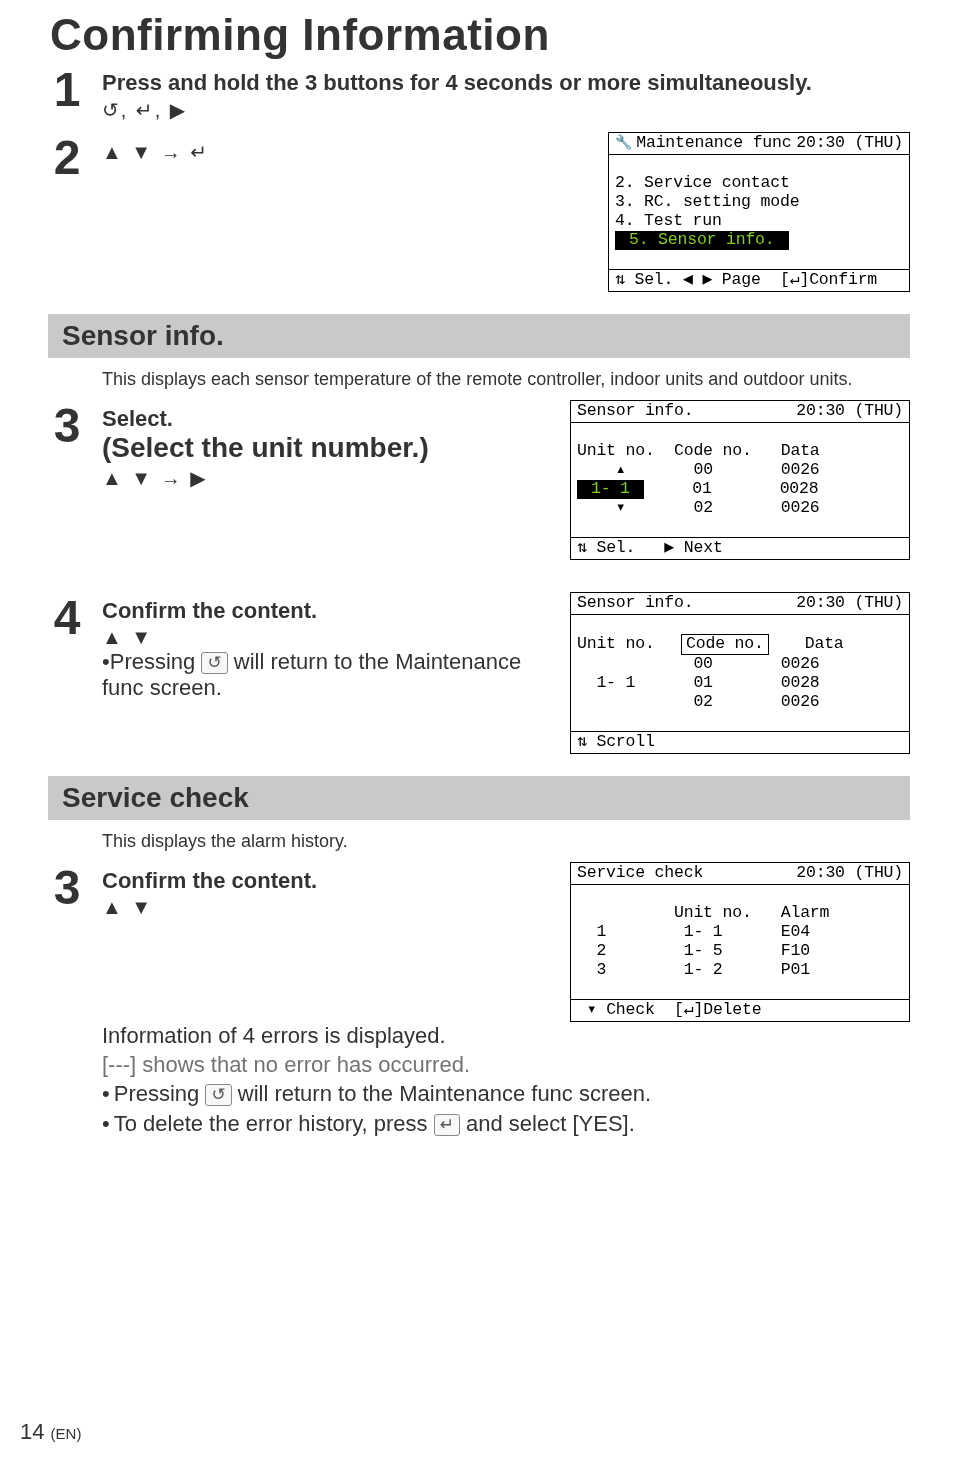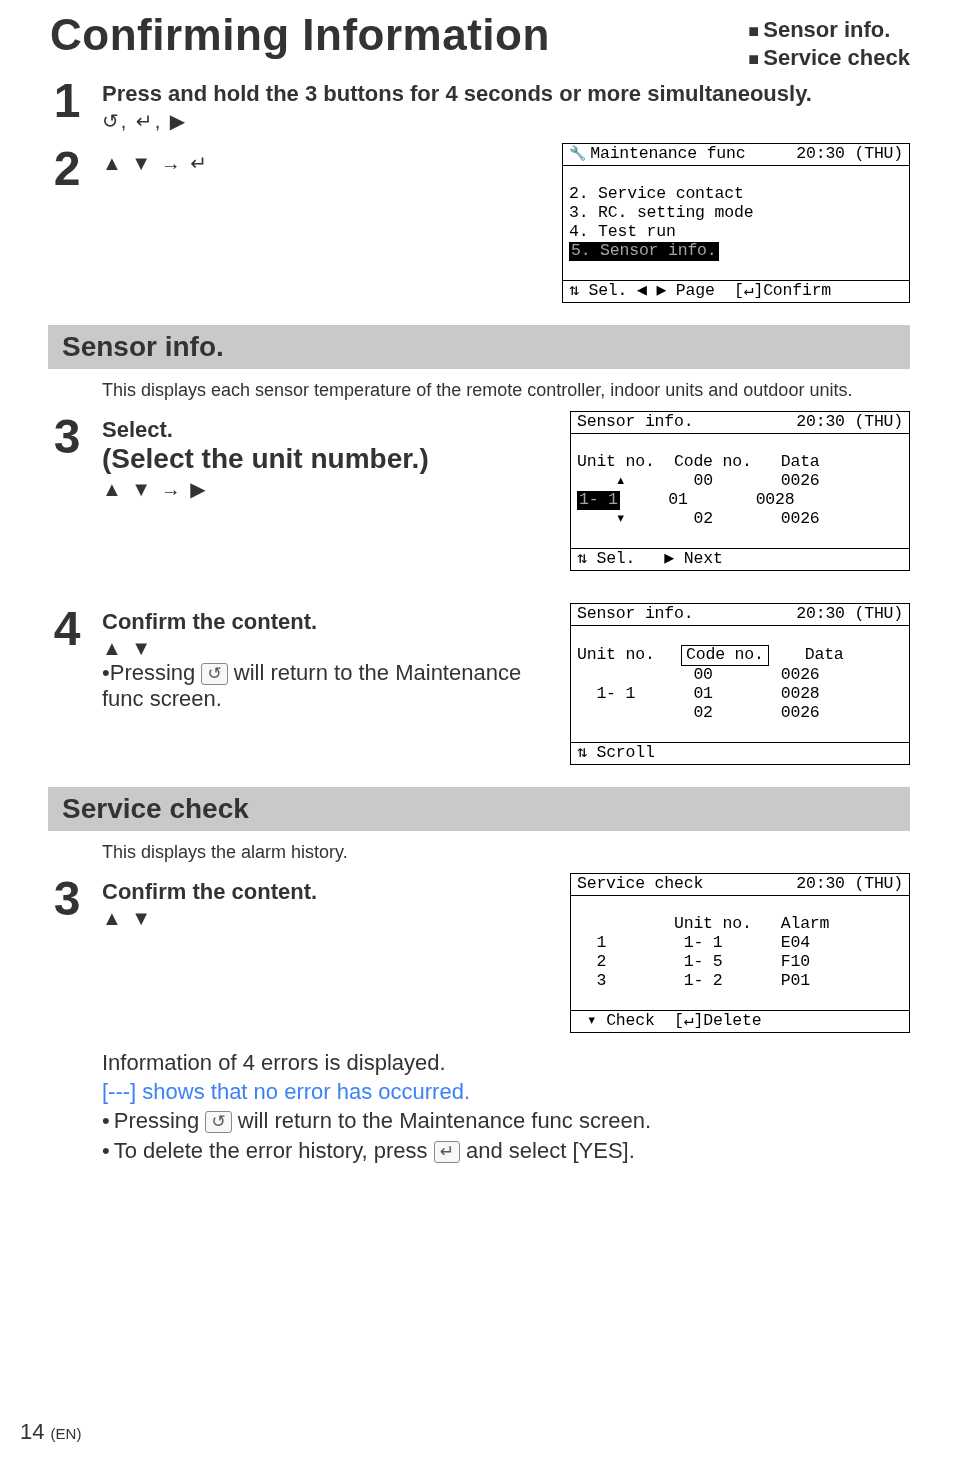--- a/index.html
+++ b/index.html
@@ -66,21 +66,21 @@
     padding: 6px 14px;
     margin: 22px 0 10px -2px;
     color: #333;
   }
   .para {
     font-size: 18px;
     margin: 6px 0 6px 52px;
     line-height: 1.25;
   }
   .subnote { font-size: 22px; margin-left: 52px; line-height: 1.3; }
-  .subnote .link { color: #3b82f6; }
+  .subnote .link { color: #737373; }
   .bul { margin-left: 52px; font-size: 22px; line-height: 1.35; }
   .bul .dot { margin-right: 4px; }
   .iconbox {
     display: inline-block;
     border: 1px solid #888;
     border-radius: 3px;
     padding: 0 5px;
     font-size: 17px;
     line-height: 20px;
     vertical-align: 1px;
@@ -105,22 +105,22 @@
     white-space: pre;
   }
   .lcd .lcdbody { padding: 0 6px; white-space: pre; }
   .lcd .lcdfoot {
     border-top: 1px solid #000;
     padding: 1px 6px;
     white-space: pre;
   }
   .lcd .hl {
     background: #000;
-    color: #a3a3a3;
-    padding: 0 2px;
+    color: #84cc16;
+    padding: 0 14px;
     display: inline-block;
   }
   .twocol {
     display: flex;
     align-items: flex-start;
     gap: 30px;
   }
   .twocol .left { flex: 1; }
   .lcdwrap { padding-top: 4px; }
   .lcdcols .cell {
@@ -131,55 +131,51 @@
   }
   .wrench::before { content: "\1F527"; font-size: 14px; margin-right: 4px; }
   .pagenum {
     position: absolute;
     bottom: 18px;
     left: 20px;
     font-size: 22px;
   }
   .pagenum .lang { font-size: 15px; }
   .mt6 { margin-top: 6px; }
-  .mt16 { margin-top: 16px; }
+  .mt16 { }
   .mt28 { margin-top: 28px; }
 </style>
 </head>
 <body>
 
 <div class="page">
 
   <div class="headrow">
     <div class="title">Confirming Information</div>
-    <div class="bullets">
-      <div><span class="sq">■</span><span>Sensor info.</span></div>
-      <div><span class="sq">■</span><span>Service check</span></div>
-    </div>
   </div>
 
   <div class="steprow">
     <div class="stepno">1</div>
     <div class="stepbody">
       <div class="bold">Press and hold the 3 buttons for 4 seconds or more simultaneously.</div>
       <div class="arrowseq">↺, ↵, ▶</div>
     </div>
   </div>
 
   <div class="twocol mt6">
     <div class="left">
       <div class="steprow">
         <div class="stepno">2</div>
         <div class="stepbody">
           <div class="arrowseq">▲ ▼ → ↵</div>
         </div>
       </div>
     </div>
     <div class="lcdwrap">
-      <div class="lcd" style="width:348px">
+      <div class="lcd" style="width:302px">
         <div class="lcdhead"><span class="wrench">Maintenance func</span><span>20:30 (THU)</span></div>
         <div class="lcdbody">
 <span>2. Service contact</span>
 <span>3. RC. setting mode</span>
 <span>4. Test run</span>
 <span class="hl">5. Sensor info.</span>
         </div>
         <div class="lcdfoot">⇅ Sel. ◀ ▶ Page  [↵]Confirm</div>
       </div>
     </div>

